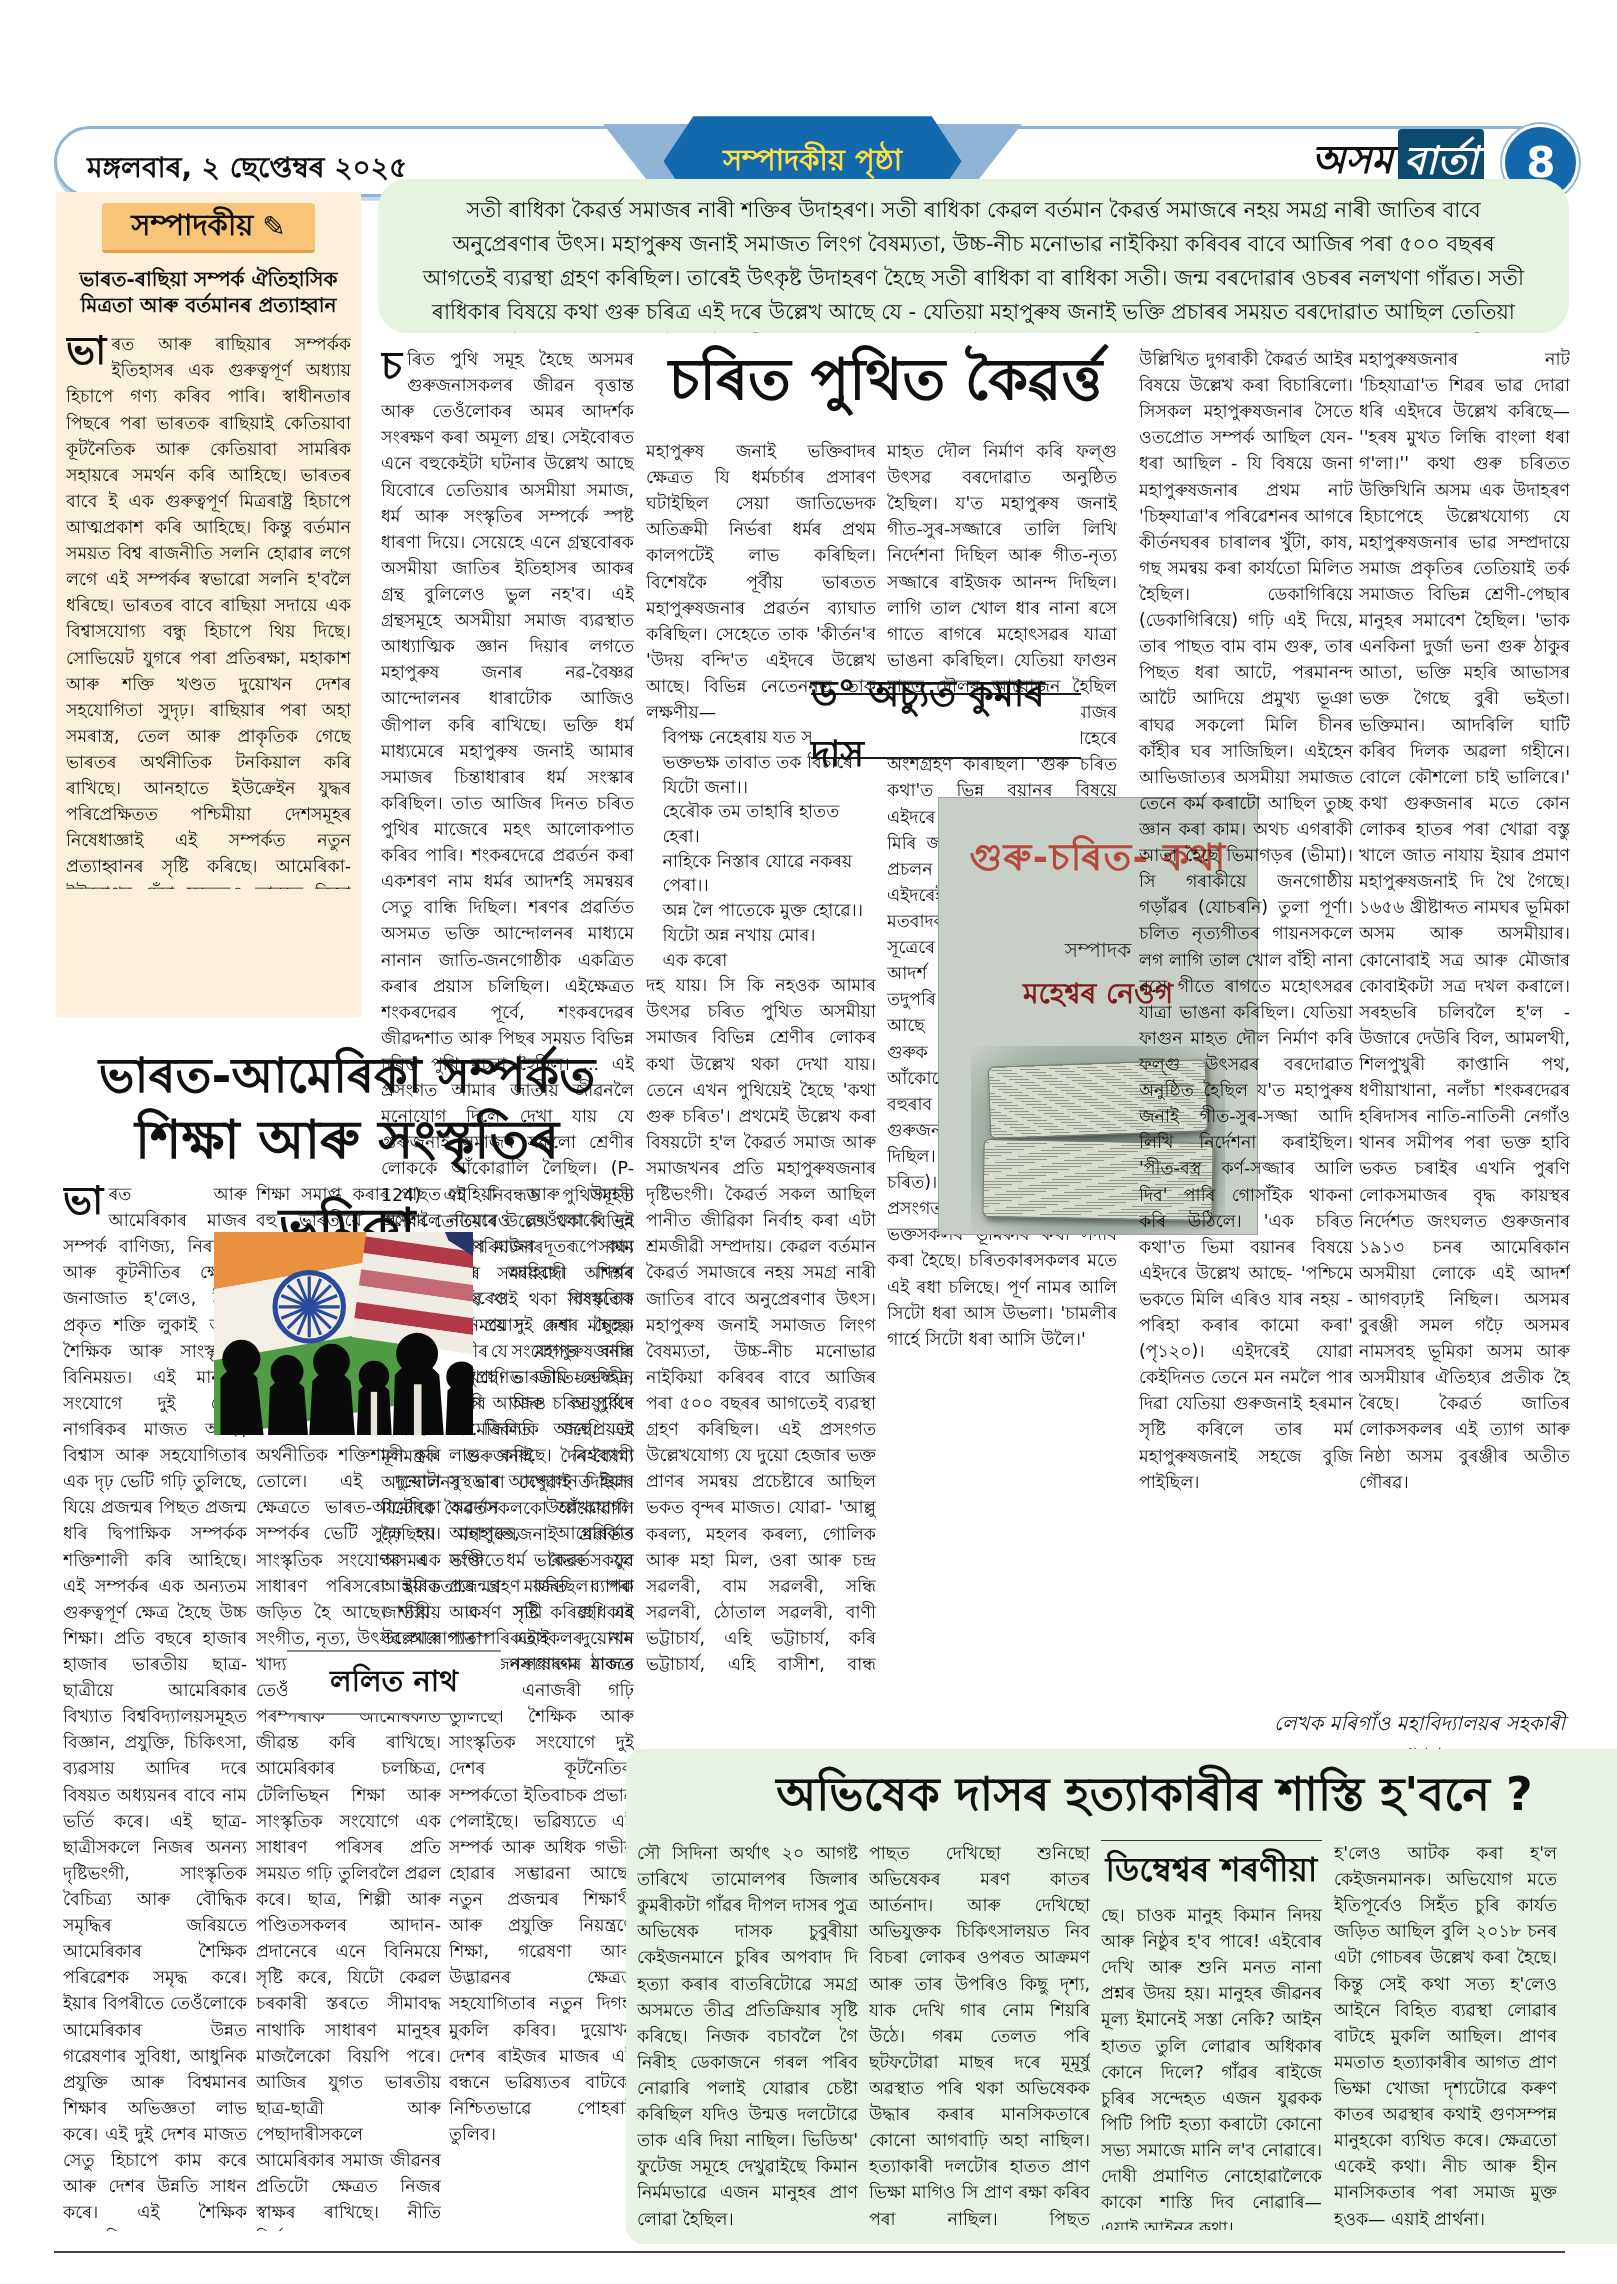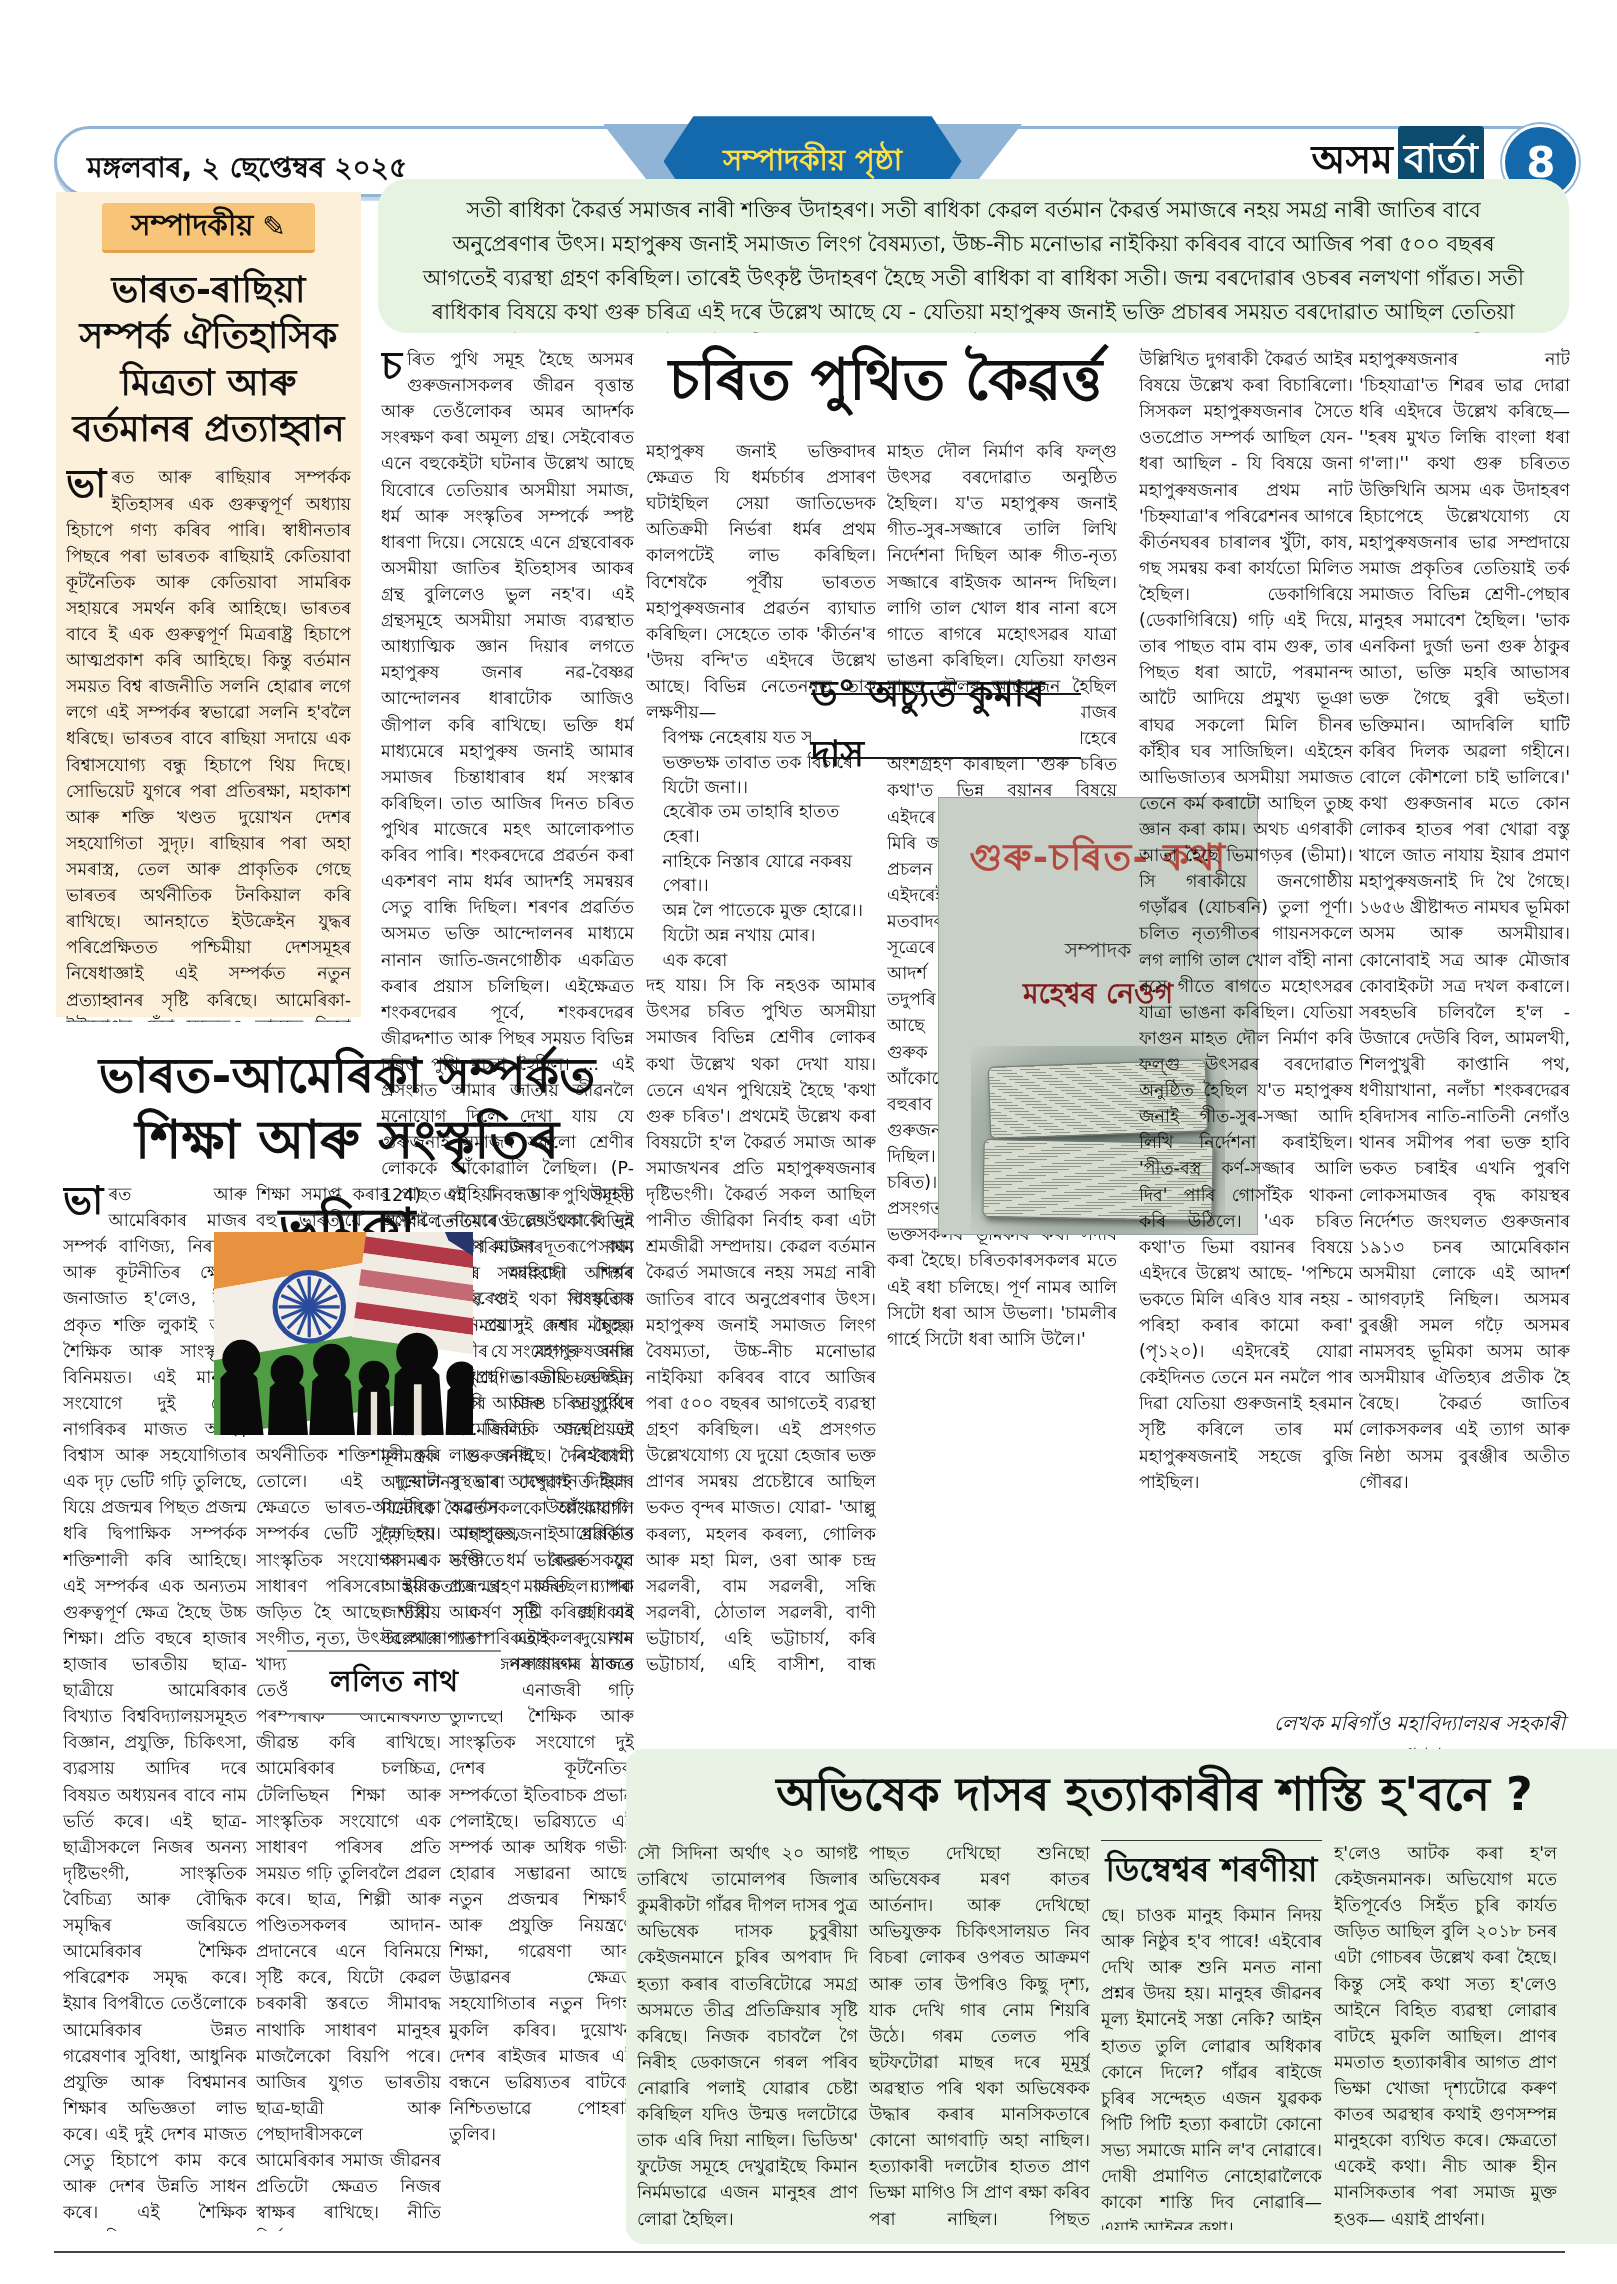--- a/index.html
+++ b/index.html
@@ -9,32 +9,32 @@
   
   .header-bar{left:54px;top:126px;width:1511px;height:65px;background:#fff;
     border:3.8px solid #8fb4d6;border-radius:38px;box-shadow:0 3.8px 0 #c3d6e8;}
   .date-label{position:absolute;left:30px;top:8px;height:100%;display:flex;align-items:center;
     font-size:28px;font-weight:bold;}
   .ribbon-back{position:absolute;left:50%;transform:translateX(-50%);top:-5px;width:419px;height:75px;
     background:#8fb4d6;clip-path:polygon(0 0,100% 0,86% 100%,14% 100%);}
   .ribbon{position:absolute;left:50%;transform:translateX(-50%);top:-12.7px;width:298px;height:90px;
     background:#1468ac;clip-path:polygon(10% 0,90% 0,100% 50%,90% 100%,10% 100%,0 50%);
     display:flex;align-items:center;justify-content:center;color:#fde047;font-size:29px;font-weight:bold;}
-  .masthead{position:absolute;right:84px;top:0;height:100%;display:flex;align-items:flex-end;font-weight:bold;font-size:39px;}
+  .masthead{position:absolute;right:84px;top:0;height:100%;display:flex;align-items:flex-start;font-weight:bold;font-size:39px;font-style:italic;}
   .masthead .red{background:#0c4a6e;color:#fff;padding:1.3px 6.3px;margin-left:5px;border-radius:3.8px;}
   .page-badge{position:absolute;right:-11.4px;top:-5px;width:71px;height:71px;border-radius:50%;
     background:#1468ac;border:3.8px solid #fff;box-shadow:0 0 0 1.9px #8fb4d6;display:flex;align-items:center;
     justify-content:center;color:#fff;font-size:42px;font-weight:bold;}
   
   .editorial{left:56px;top:192px;width:305px;height:825px;background:#fcf0da;}
   .ed-badge{margin:11.4px auto 0;width:213px;height:47px;background:#f8c478;border-bottom:3.2px solid #e2a14b;
     border-radius:3.8px;display:flex;align-items:center;justify-content:center;gap:9px;
     font-size:29px;font-weight:bold;}
   .pen{font-size:28px;}
-  .ed-title{margin:14px 6.3px 0;text-align:center;font-size:36px;font-weight:bold;line-height:1.28;}
+  .ed-title{margin:14px 6.3px 0;text-align:center;font-size:20px;font-weight:bold;line-height:1.28;}
   .ed-body{margin:12.7px 10px 0;font-size:17.4px;line-height:1.5;text-align:justify;height:558px;overflow:hidden;}
   .dc{float:left;font-size:39px;line-height:.85;font-weight:bold;padding:2.5px 5px 0 0;}
   
   .lead-box{left:378px;top:179px;width:1191px;height:154px;background:#e6f3e1;border-radius:29px;
     padding:14px 44px;box-sizing:border-box;font-size:21px;line-height:1.62;text-align:center;overflow:hidden;}
   
   .main-headline{left:638px;top:336px;width:495px;height:95px;display:flex;align-items:center;
     justify-content:center;font-size:57px;font-weight:bold;}
   .col{font-size:17.4px;line-height:1.5;text-align:justify;overflow:hidden;}
   .verse{white-space:pre-line;text-align:left;padding-left:16.5px;font-size:17.4px;line-height:1.42;}

